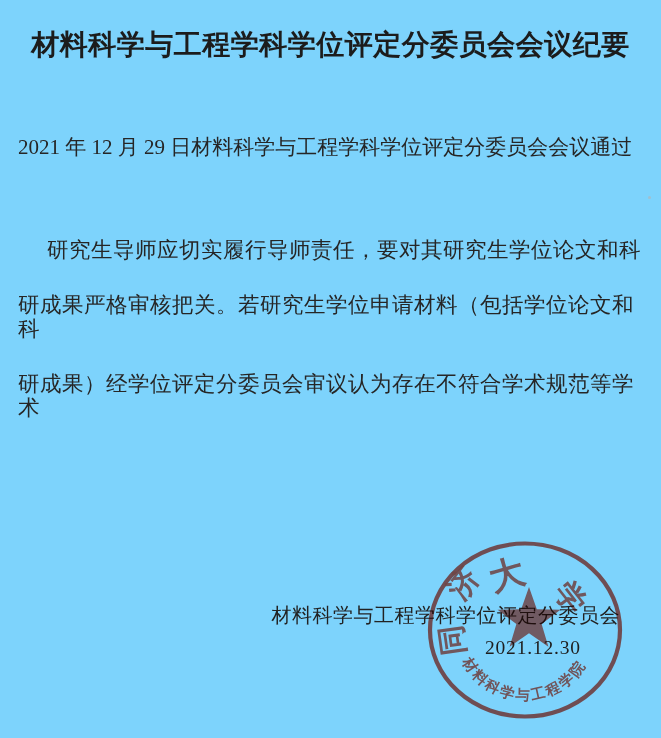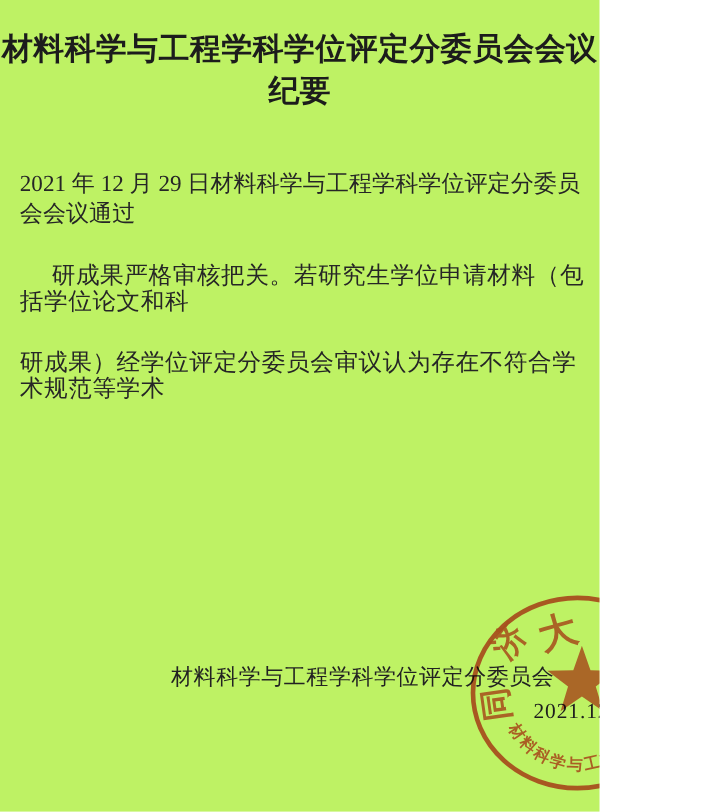--- a/index.html
+++ b/index.html
@@ -2,23 +2,23 @@
 <html><head>
 <meta charset="utf-8">
 <style>
   html, body {
     margin: 0;
     padding: 0;
     background: #ffffff;
   }
   .page {
     position: relative;
-    width: 545px;
+    width: 661px;
     height: 738px;
-    background: #bef264;
+    background: #7dd3fc;
     overflow: hidden;
     font-family: "Liberation Serif", "DejaVu Serif", serif;
     color: #2b2b2b;
   }
   .title {
     position: absolute;
     top: 26px;
     left: 0;
     right: 0;
     margin: 0;
@@ -28,21 +28,20 @@
     letter-spacing: 0.5px;
     color: #1c1c1c;
   }
   .intro {
     position: absolute;
     top: 134px;
     left: 18px;
     right: 16px;
     font-size: 21px;
     color: #262626;
-    margin-top: 20px;
   }
   .intro .line {
     line-height: 26.5px;
   }
   .body-par {
     position: absolute;
     top: 238px;
     left: 18px;
     right: 14px;
     font-size: 21.5px;
@@ -130,20 +129,21 @@
 
 <div class="page">
 
   <h1 class="title">材料科学与工程学科学位评定分委员会会议纪要</h1>
 
   <div class="intro">
       <div class="line">2021 年 12 月 29 日材料科学与工程学科学位评定分委员会会议通过</div>
     </div>
 
   <div class="body-par">
+      <div class="line">研究生导师应切实履行导师责任，要对其研究生学位论文和科</div>
       <div class="line">研成果严格审核把关。若研究生学位申请材料（包括学位论文和科</div>
       <div class="line">研成果）经学位评定分委员会审议认为存在不符合学术规范等学术</div>
     </div>
 
   <div class="signature">材料科学与工程学科学位评定分委员会</div>
 
   <div class="sig-date">2021.12.30</div>
 
   <div class="speck"></div>
 

